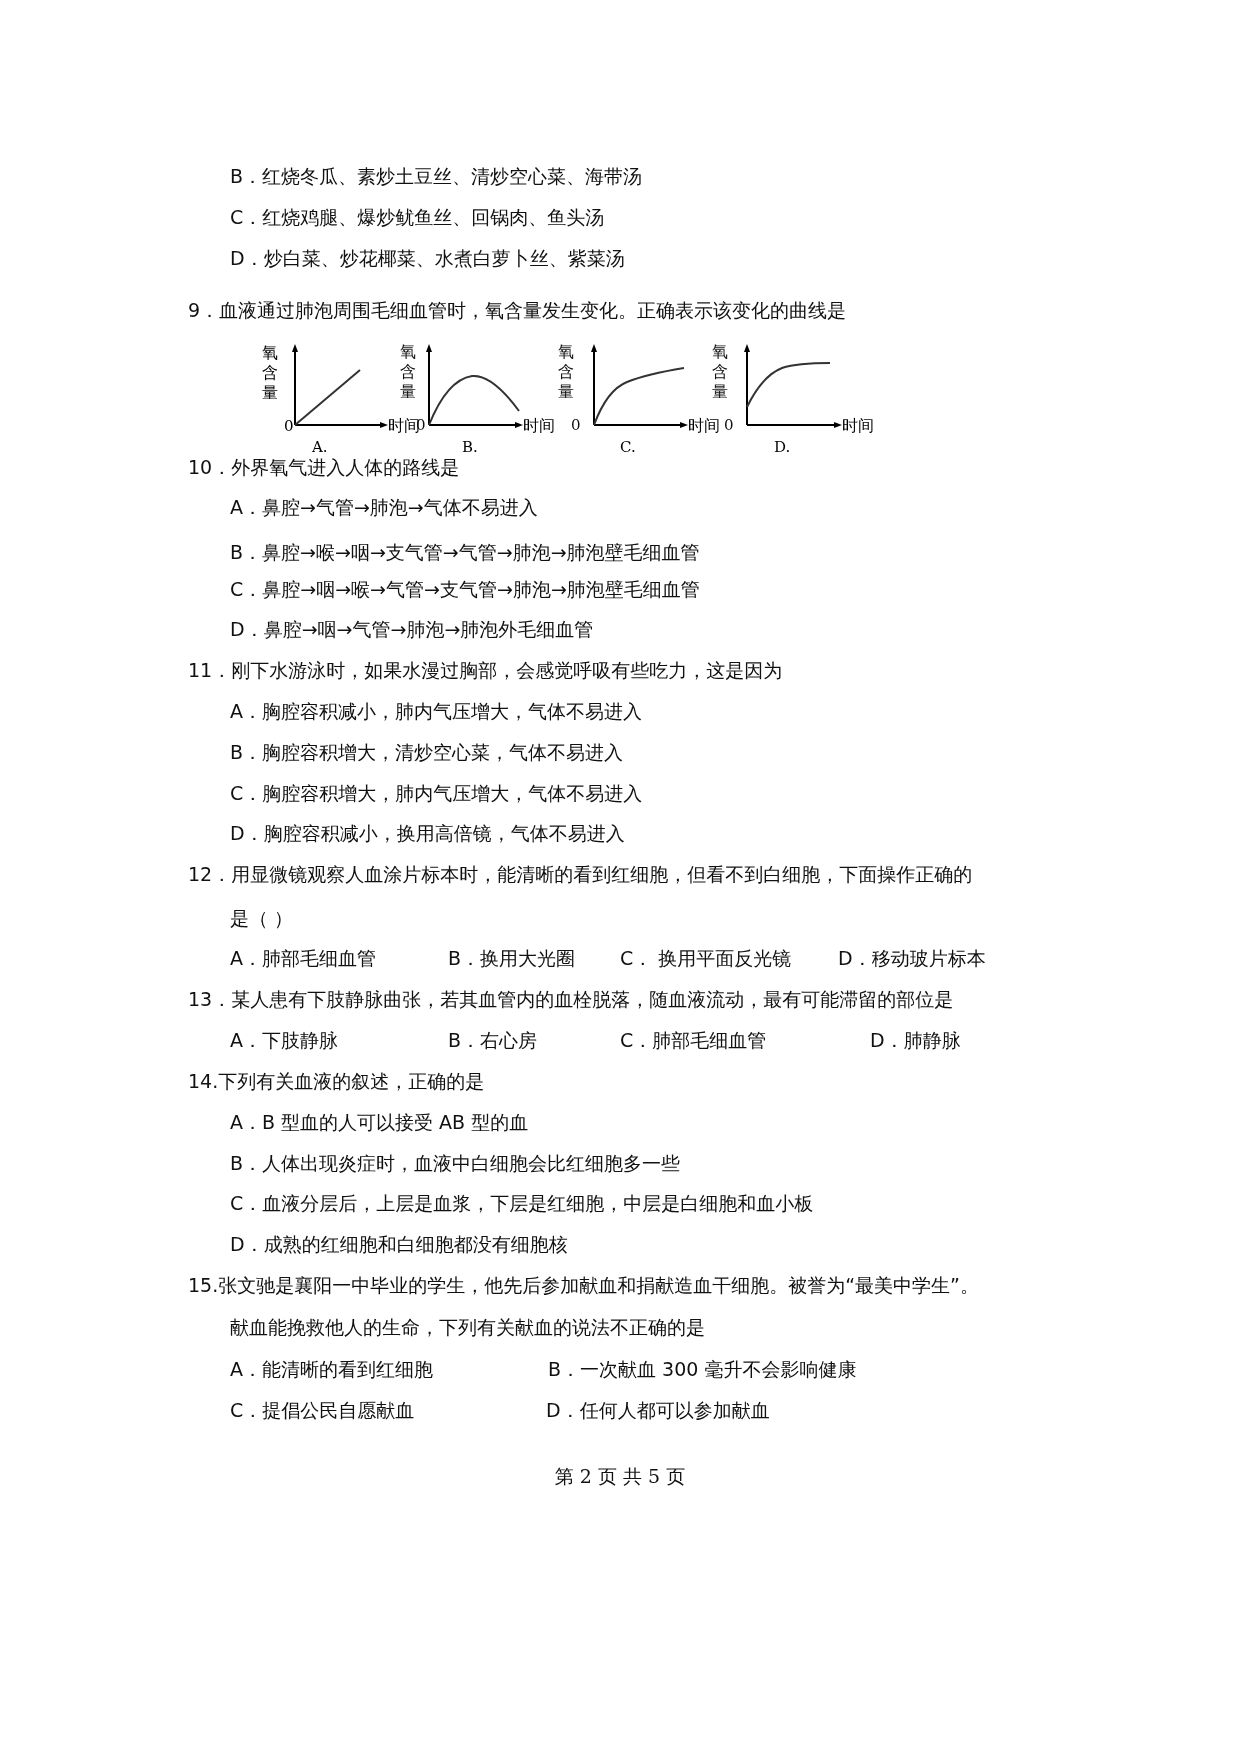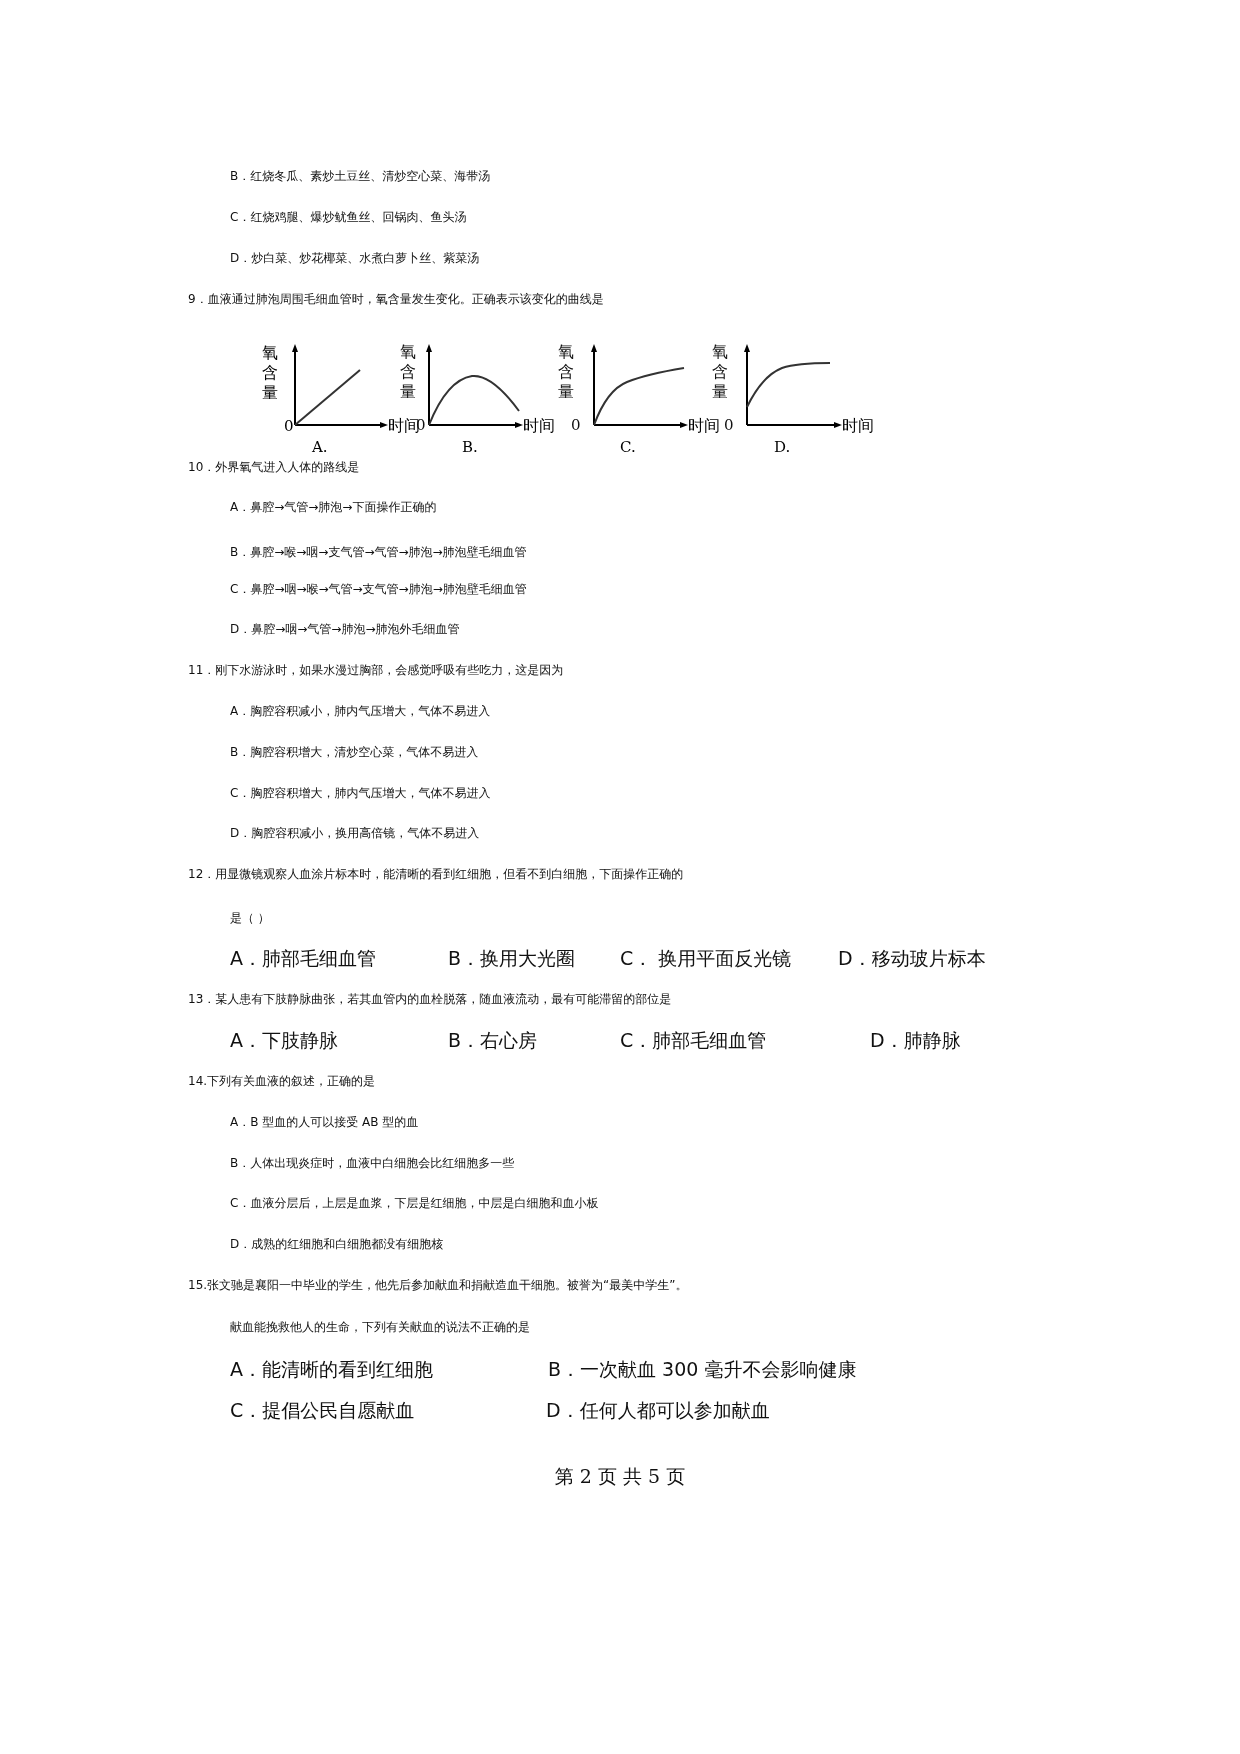--- a/index.html
+++ b/index.html
@@ -1,36 +1,36 @@
 <!DOCTYPE html>
 <html><head>
 <meta charset="utf-8">
 <style>
   html, body { margin: 0; padding: 0; background: #ffffff; }
   body { width: 1240px; height: 1754px; position: relative; overflow: hidden;
          font-family: "DejaVu Sans", "Liberation Sans", sans-serif; color: #111; }
-  .line { position: absolute; font-size: 12px; line-height: 24px; white-space: nowrap; }
+  .line { position: absolute; font-size: 19px; line-height: 24px; white-space: nowrap; }
   .q { left: 188px; }
   .opt { left: 230px; }
   .row { position: absolute; font-size: 19px; line-height: 24px; white-space: nowrap; }
   .row span { position: absolute; top: 0; white-space: nowrap; }
   .graphs { position: absolute; left: 262px; top: 340px; width: 700px; height: 120px; }
   .graph { position: absolute; top: 0; width: 175px; height: 120px; }
   .graph svg { position: absolute; left: 0; top: 0; }
   .footer { position: absolute; left: 0; width: 1240px; top: 1464px; text-align: center;
             font-family: "DejaVu Serif", "Liberation Serif", serif; font-size: 19px; }
 </style>
 </head>
 <body>
 
 <div class="line opt" style="top:164px"><span>B．</span><span>红烧冬瓜、素炒土豆丝、清炒空心菜、海带汤</span></div>
 <div class="line opt" style="top:205px"><span>C．</span><span>红烧鸡腿、爆炒鱿鱼丝、回锅肉、鱼头汤</span></div>
 <div class="line opt" style="top:246px"><span>D．</span><span>炒白菜、炒花椰菜、水煮白萝卜丝、紫菜汤</span></div>
 
-<div class="line q" style="top:287px">9．血液通过肺泡周围毛细血管时，氧含量发生变化。正确表示该变化的曲线是</div>
+<div class="line q" style="top:298px">9．血液通过肺泡周围毛细血管时，氧含量发生变化。正确表示该变化的曲线是</div>
 
 <div class="graphs">
 
   <div class="graph" style="left:0px">
     <svg width="175" height="120" viewBox="0 0 175 120">
       <line x1="33" y1="85" x2="33" y2="10" stroke="#000" stroke-width="2"></line>
       <polygon points="33,4 30,12 36,12" fill="#000"></polygon>
       <line x1="33" y1="85" x2="120" y2="85" stroke="#000" stroke-width="2"></line>
       <polygon points="126,85 118,82 118,88" fill="#000"></polygon>
       <line x1="33" y1="85" x2="98" y2="30" stroke="#333" stroke-width="2"></line>
@@ -82,21 +82,21 @@
       <path d="M15,67 Q30,36 50,28 Q65,23 98,23" fill="none" stroke="#333" stroke-width="2"></path>
       <text x="110" y="91" font-size="16" font-family="DejaVu Sans, sans-serif">时间</text>
       <text x="42" y="112" font-size="15" font-family="DejaVu Serif, serif">D.</text>
     </svg>
   </div>
   <div style="position:absolute;left:450px;top:2px;width:20px;font-size:16px;line-height:20px;">氧<br>含<br>量</div>
   <div style="position:absolute;left:462px;top:76px;font-size:15px;font-family:'DejaVu Serif',serif;">0</div>
 </div>
 
 <div class="line q" style="top:455px">10．外界氧气进入人体的路线是</div>
-<div class="line opt" style="top:495px"><span>A．</span><span>鼻腔→气管→肺泡→下面操作正确的</span></div>
+<div class="line opt" style="top:495px"><span>A．</span><span>鼻腔→气管→肺泡→气体不易进入</span></div>
 <div class="line opt" style="top:540px"><span>B．</span><span>鼻腔→喉→咽→支气管→气管→肺泡→肺泡壁毛细血管</span></div>
 <div class="line opt" style="top:577px"><span>C．</span><span>鼻腔→咽→喉→气管→支气管→肺泡→肺泡壁毛细血管</span></div>
 <div class="line opt" style="top:617px"><span>D．</span><span>鼻腔→咽→气管→肺泡→肺泡外毛细血管</span></div>
 
 <div class="line q" style="top:658px">11．刚下水游泳时，如果水漫过胸部，会感觉呼吸有些吃力，这是因为</div>
 <div class="line opt" style="top:699px"><span>A．</span><span>胸腔容积减小，肺内气压增大，气体不易进入</span></div>
 <div class="line opt" style="top:740px"><span>B．</span><span>胸腔容积增大，清炒空心菜，气体不易进入</span></div>
 <div class="line opt" style="top:781px"><span>C．</span><span>胸腔容积增大，肺内气压增大，气体不易进入</span></div>
 <div class="line opt" style="top:821px"><span>D．</span><span>胸腔容积减小，换用高倍镜，气体不易进入</span></div>
 

